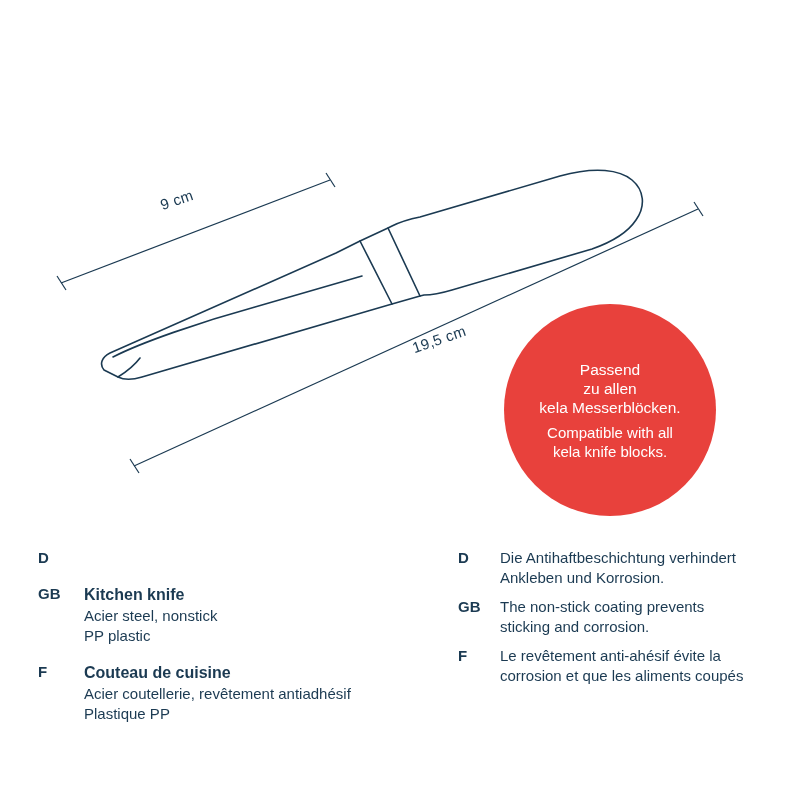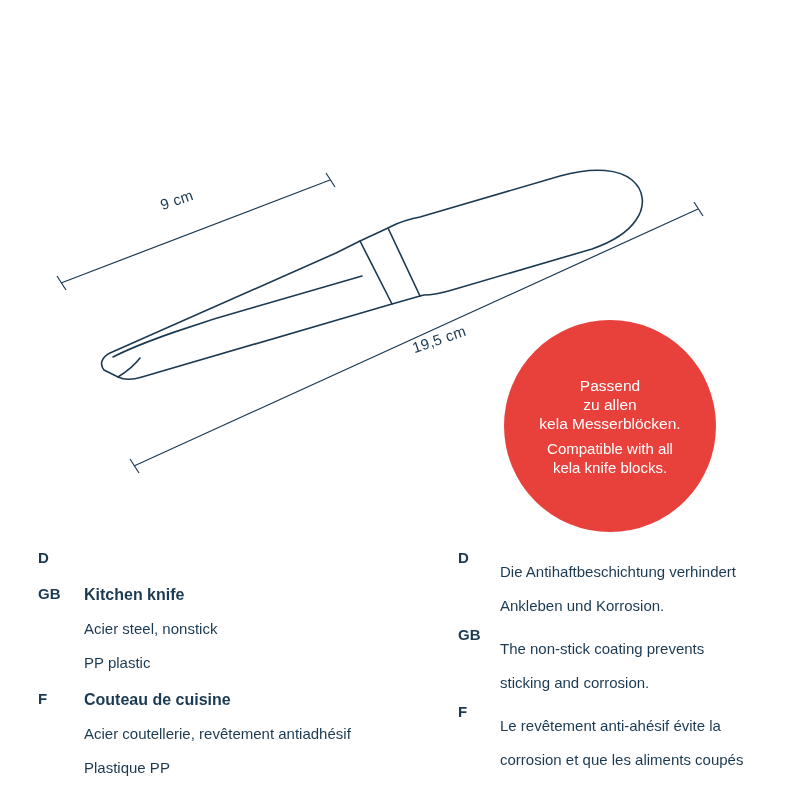--- a/index.html
+++ b/index.html
@@ -43,21 +43,21 @@
   #label-195cm {
     left: 410px;
     top: 340px;
     transform: rotate(-19deg);
     transform-origin: left top;
   }
   
   #badge {
     position: absolute;
     left: 504px;
-    top: 320px;
+    top: 304px;
     width: 212px;
     height: 212px;
     border-radius: 50%;
     background: #e8413c;
     color: #ffffff;
     display: flex;
     flex-direction: column;
     align-items: center;
     justify-content: center;
     text-align: center;
@@ -112,21 +112,20 @@
   }
   .entry .title {
     font-weight: bold;
     font-size: 16px;
     line-height: 21px;
     margin-bottom: 1px;
   }
   .entry .detail {
     font-size: 15px;
     line-height: 20px;
-    margin-top: 14px;
   }
   .entry.simple .body .detail {
     font-size: 15px;
     line-height: 20px;
   }
   #col-right .entry {
     margin-bottom: 9px;
   }
   #col-right .entry .code {
     width: 42px;

